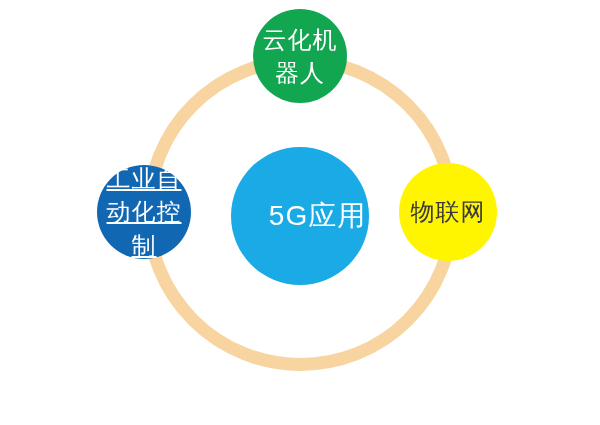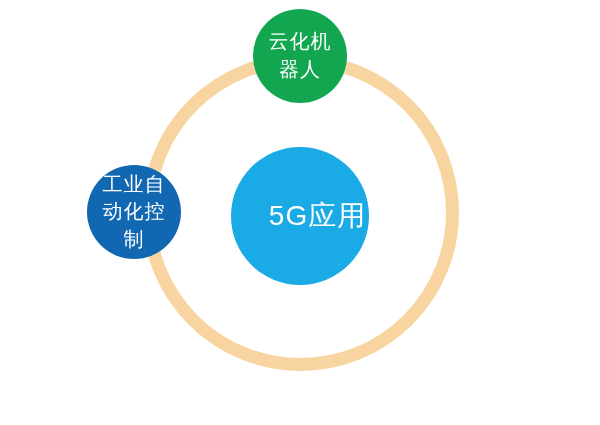--- a/index.html
+++ b/index.html
@@ -29,21 +29,21 @@
   .node {
     position: absolute;
     border-radius: 50%;
     display: flex;
     align-items: center;
     justify-content: center;
     text-align: center;
   }
   .node-label {
     white-space: pre-line;
-    font-size: 20px;
+    font-size: 24px;
     line-height: 1.38;
     letter-spacing: 1px;
   }
   .node-center {
     left: 231px;
     top: 147px;
     width: 138px;
     height: 138px;
     background: #1AAAE5;
   }
@@ -72,43 +72,47 @@
     top: 314px;
     width: 96px;
     height: 96px;
     background: #EC1212;
   }
   .node-bottom .node-label {
     letter-spacing: 0.5px;
     font-size: 21px;
   }
   .node-left {
-    left: 87px;
+    left: 97px;
     top: 165px;
     width: 94px;
     height: 94px;
     background: #1167B1;
+    text-decoration: underline;
   }
 </style>
 </head>
 <body>
 
 <div class="canvas">
 
   <div class="ring" style="border-color: rgb(248, 213, 160);"></div>
 
   <div class="node node-center" style="background-color: rgb(26, 170, 229); color: rgb(255, 255, 255);">
     <span class="node-label">5G应用</span>
   </div>
 
   <div class="node node-top" style="background-color: rgb(19, 166, 80); color: rgb(255, 255, 255);">
     <span class="node-label">云化机
 器人</span>
   </div>
 
+  <div class="node node-right" style="background-color: rgb(255, 245, 0); color: rgb(58, 58, 58);">
+    <span class="node-label">物联网</span>
+  </div>
 
 
   <div class="node node-left" style="background-color: rgb(17, 103, 177); color: rgb(255, 255, 255);">
     <span class="node-label">工业自
 动化控
 制</span>
   </div>
 
 </div>
 

